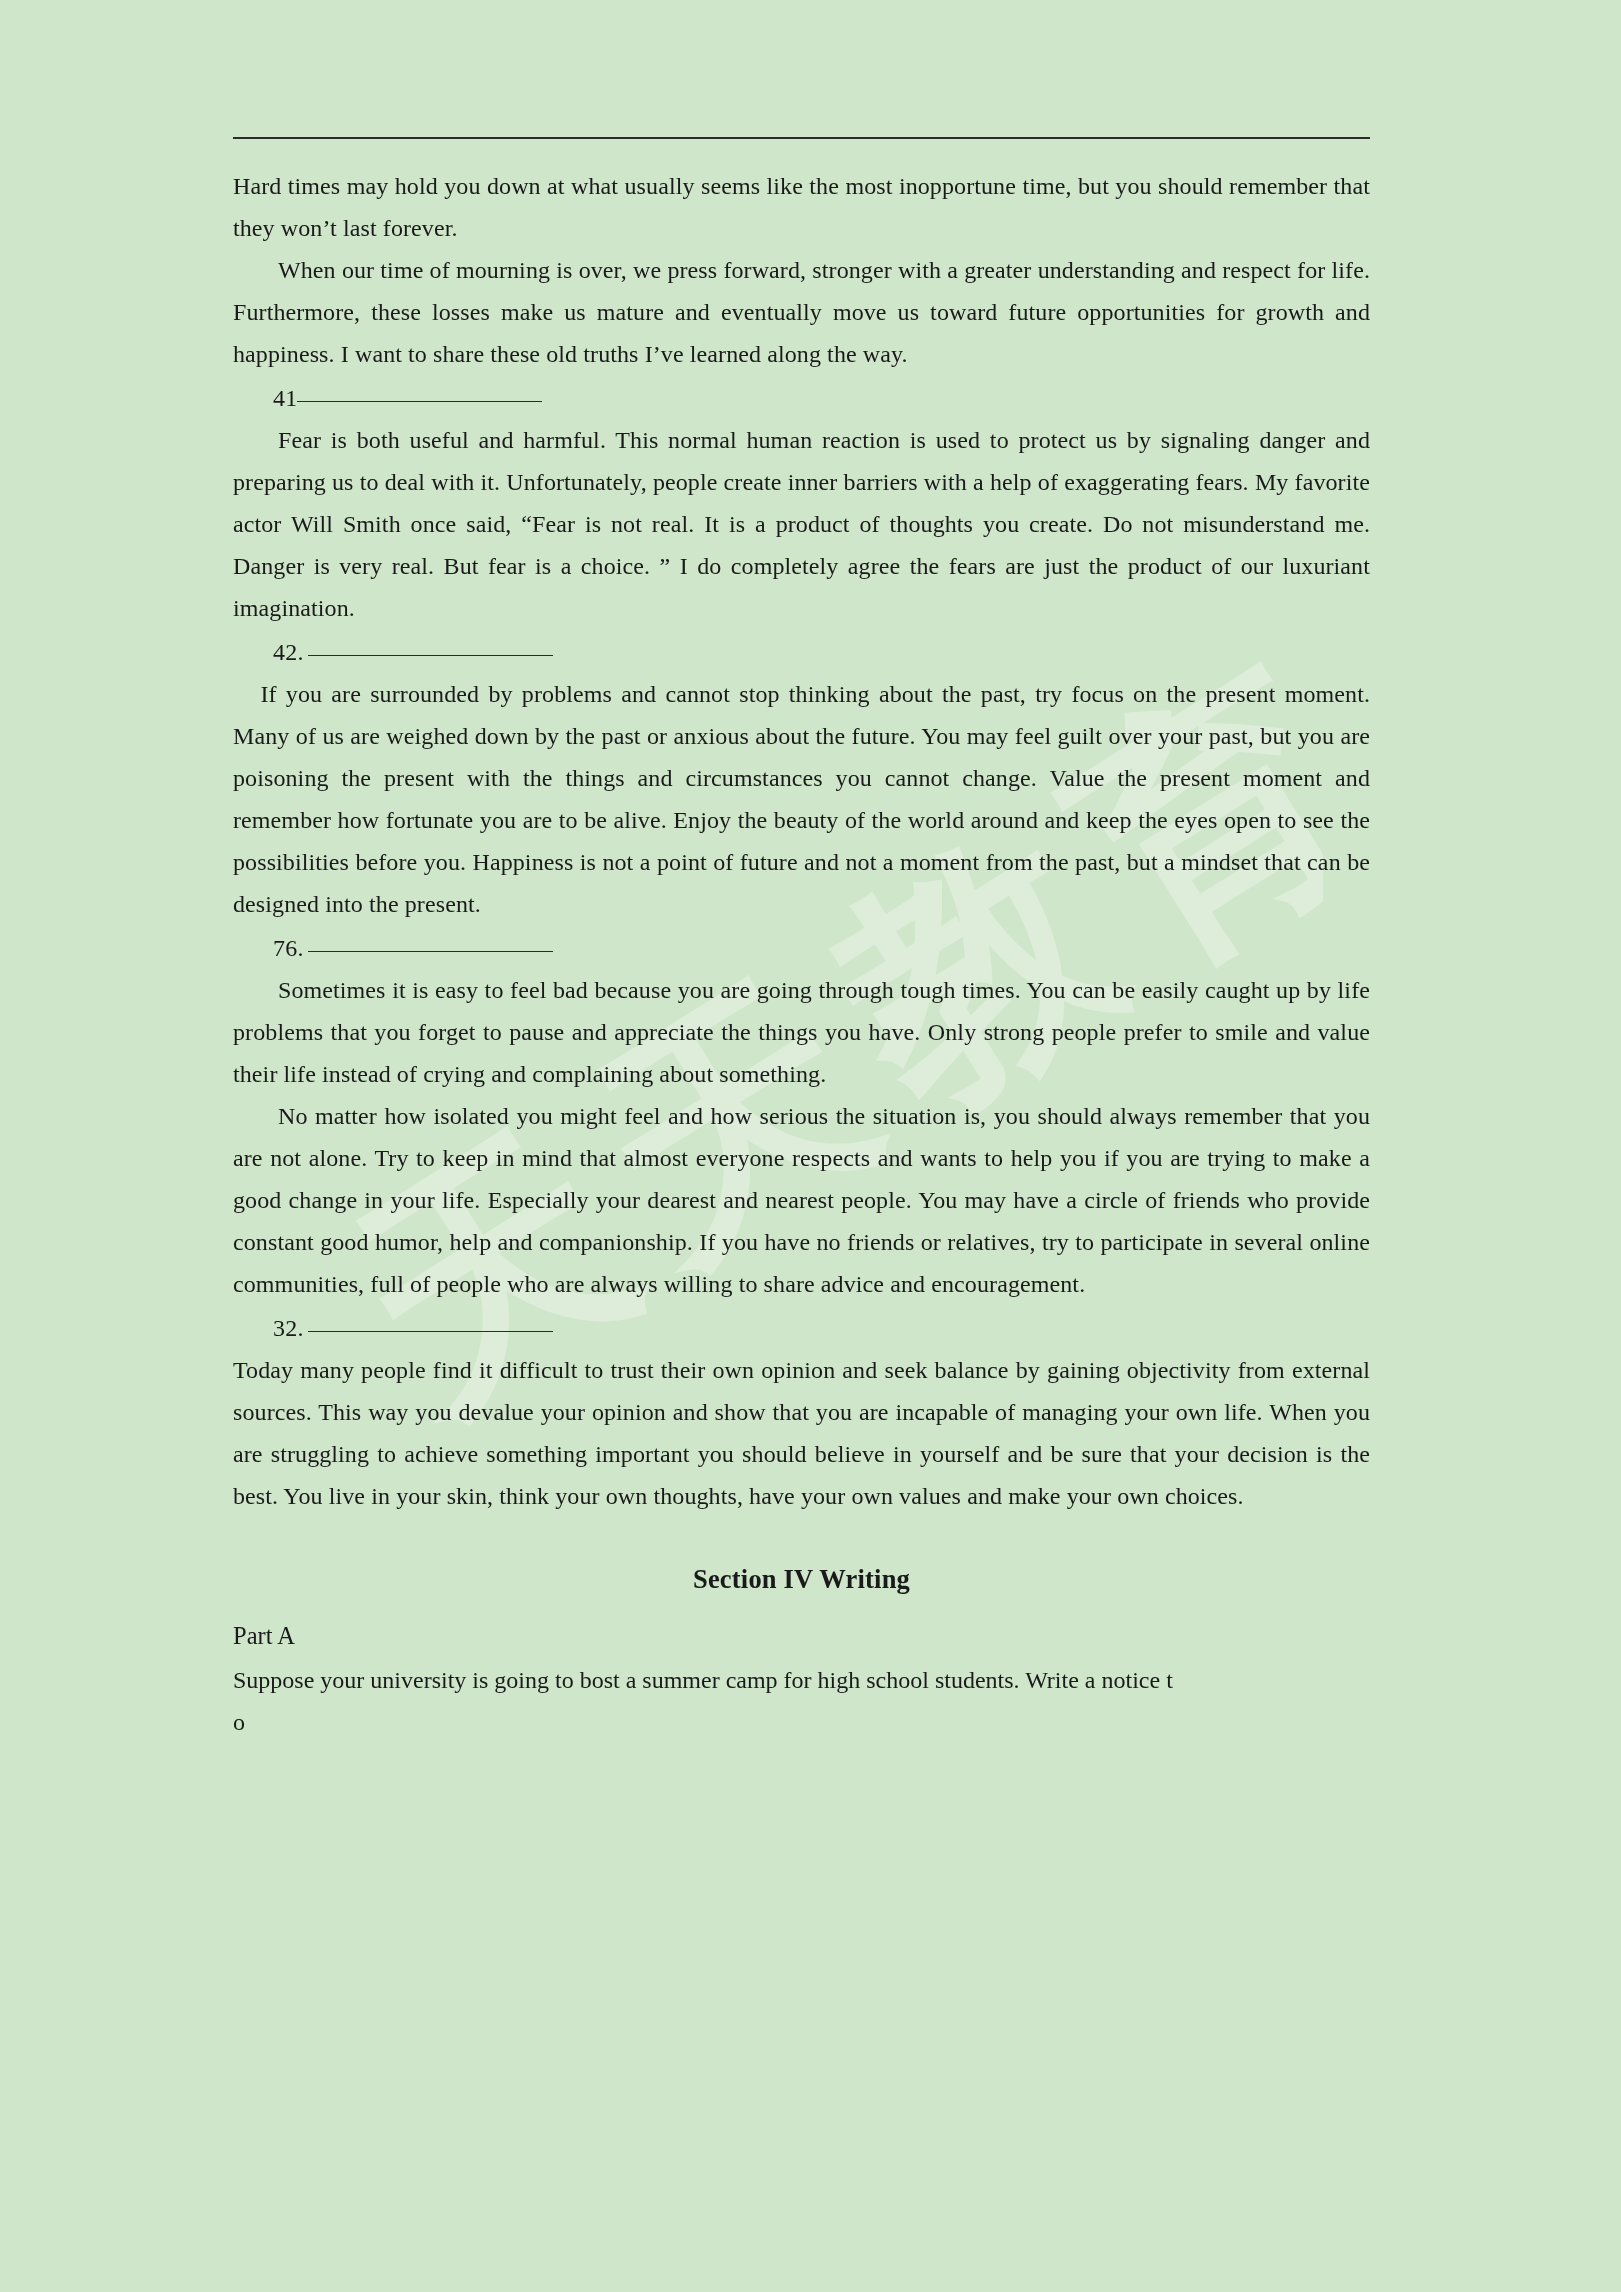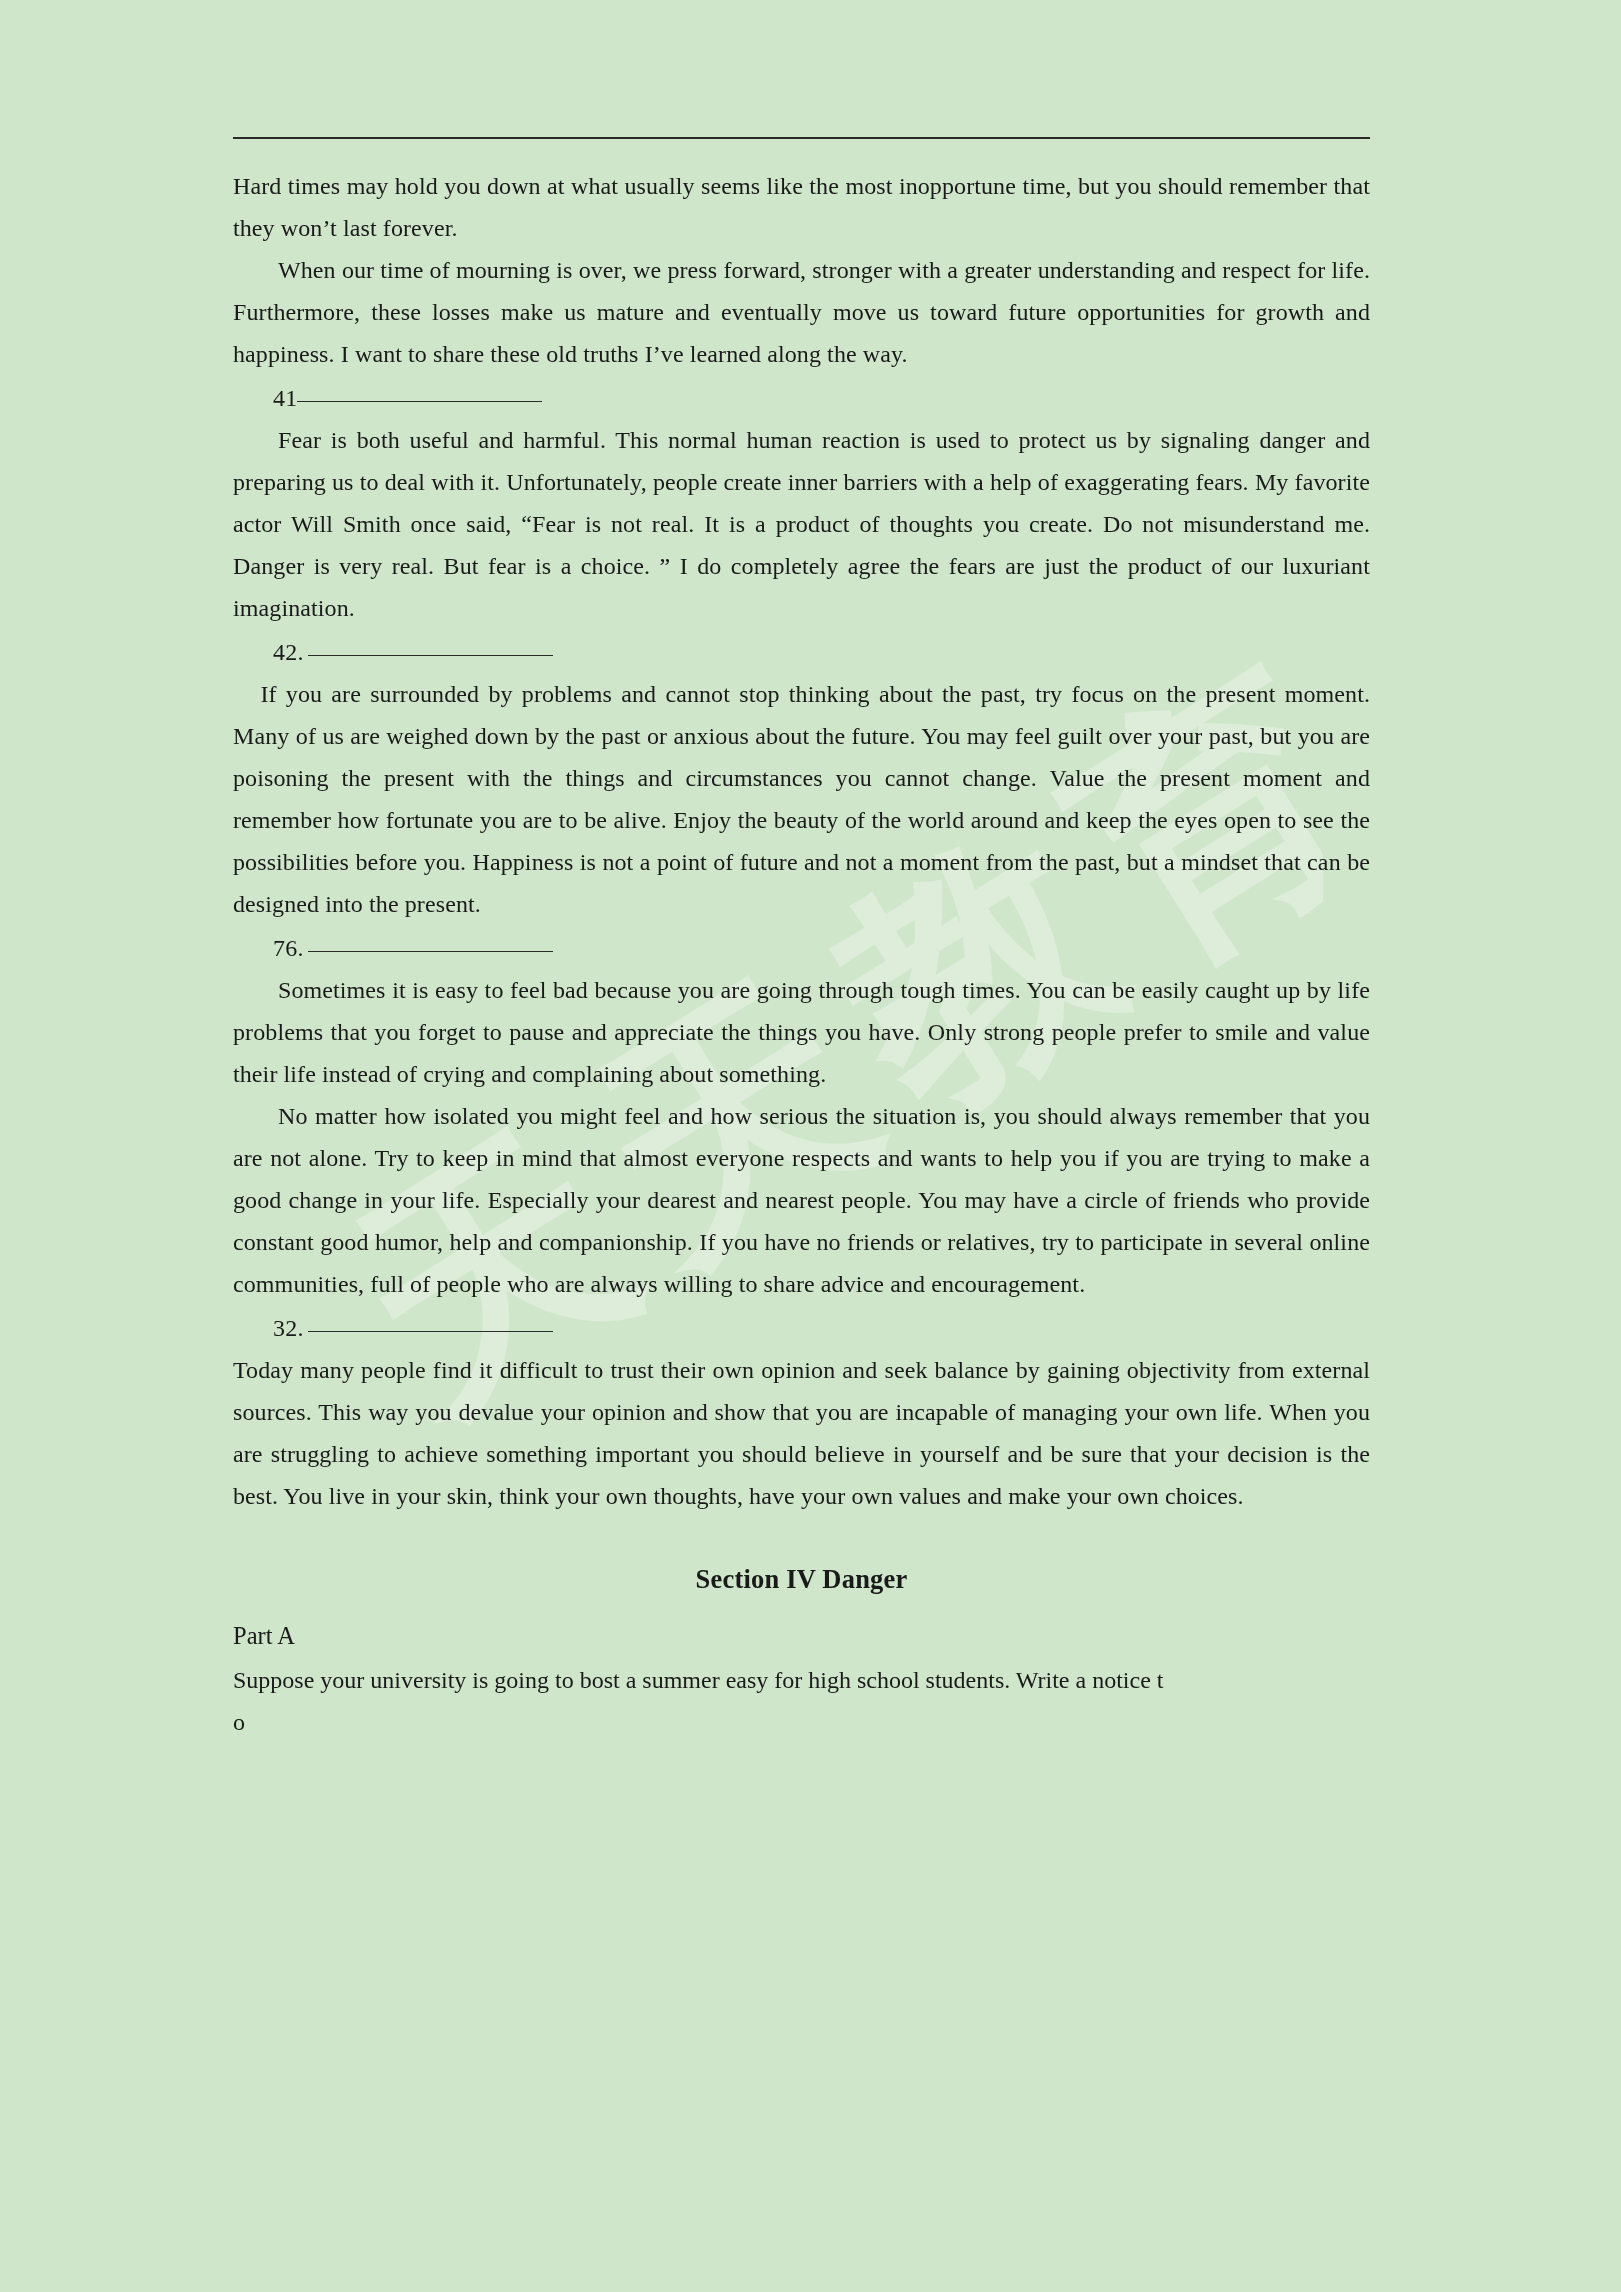--- a/index.html
+++ b/index.html
@@ -167,23 +167,23 @@
 
 
     <p class="indent">No matter how isolated you might feel and how serious the situation is, you should always remember that you are not alone. Try to keep in mind that almost everyone respects and wants to help you if you are trying to make a good change in your life. Especially your dearest and nearest people. You may have a circle of friends who provide constant good humor, help and companionship. If you have no friends or relatives, try to participate in several online communities, full of people who are always willing to share advice and encouragement.</p>
 
     <div class="blank-line">
       <span class="num">32.</span><span class="blank-rule"></span>
     </div>
 
     <p>Today many people find it difficult to trust their own opinion and seek balance by gaining objectivity from external sources. This way you devalue your opinion and show that you are incapable of managing your own life. When you are struggling to achieve something important you should believe in yourself and be sure that your decision is the best. You live in your skin, think your own thoughts, have your own values and make your own choices.</p>
 
-    <div class="section-title">Section IV Danger</div>
+    <div class="section-title">Section IV Writing</div>
 
     <div class="part-label">Part A</div>
 
 
-    <div class="directions-text">Suppose your university is going to bost a summer easy for high school students. Write a notice t</div>
+    <div class="directions-text">Suppose your university is going to bost a summer camp for high school students. Write a notice t</div>
     <div class="directions-text" style="margin-top:0">o</div>
 
   </div>
 </div>
 
 
 </body></html>

